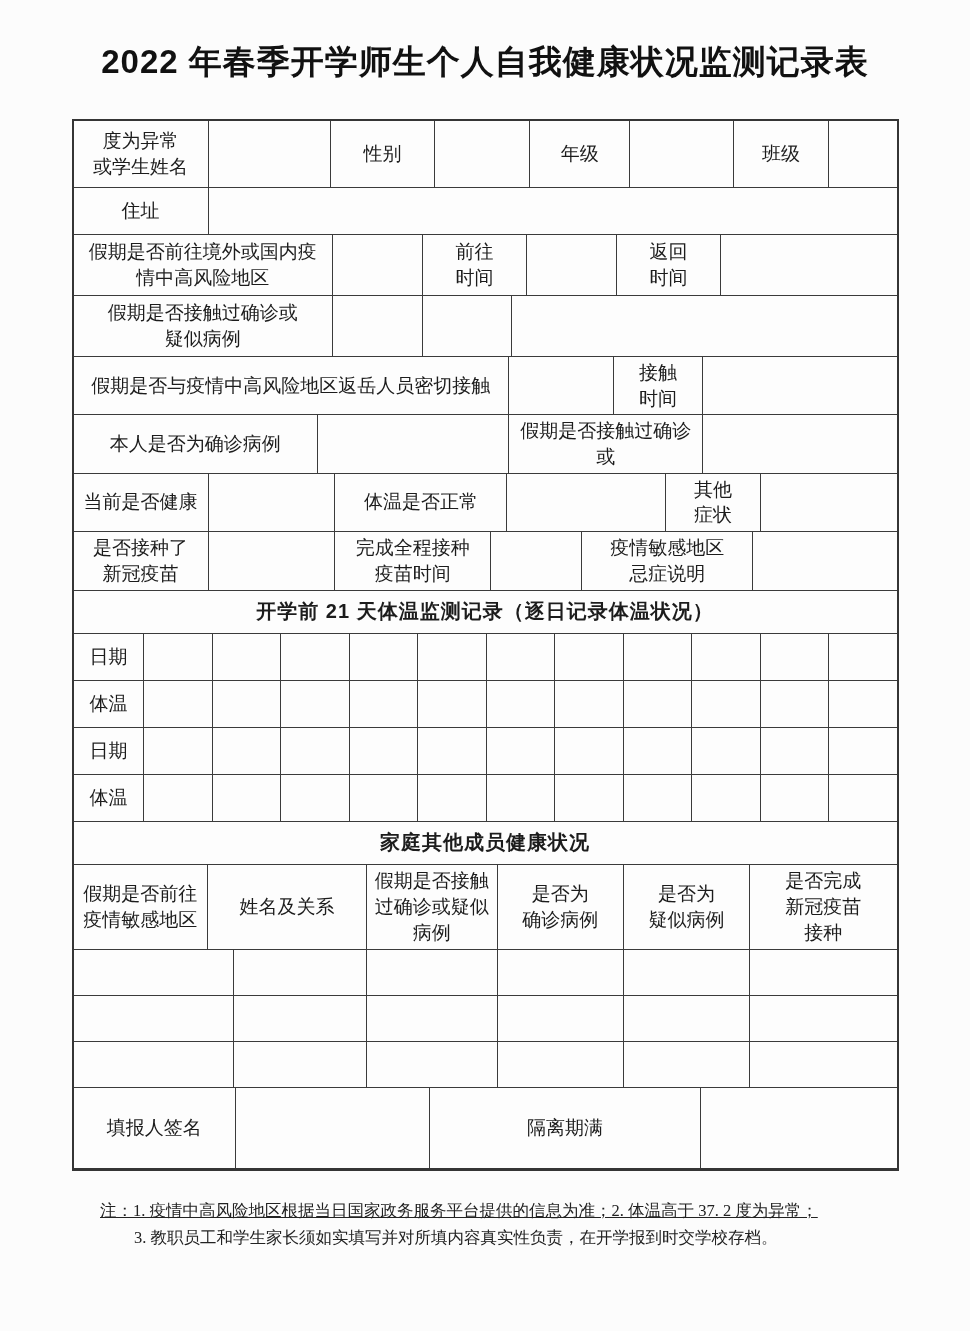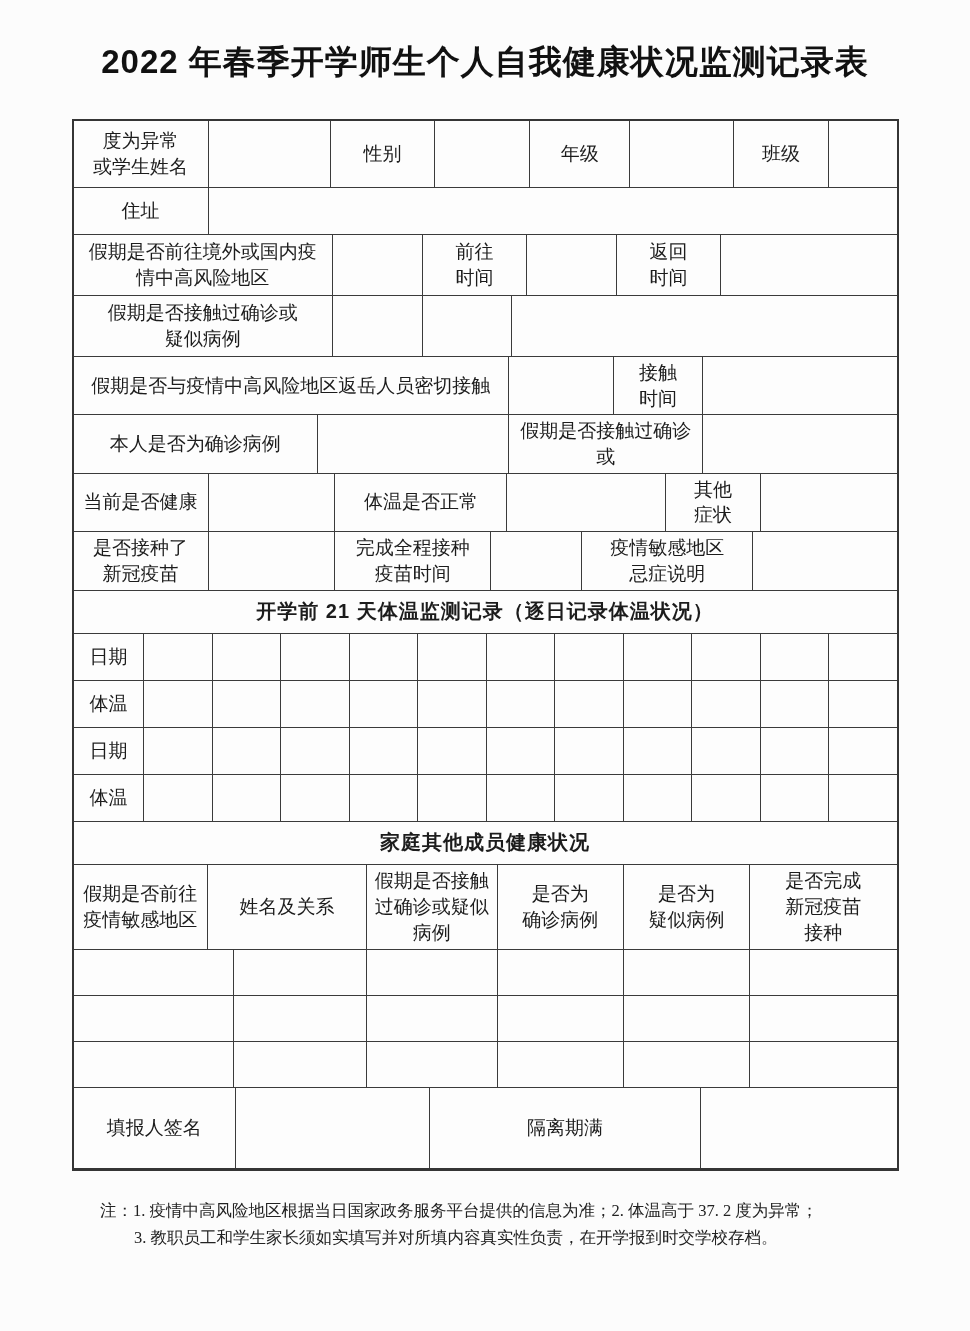--- a/index.html
+++ b/index.html
@@ -61,21 +61,21 @@
   .h52{min-height:52px}.h44{min-height:44px}.h54{min-height:54px}
   .h58{min-height:58px}.h42{min-height:42px}.h47{min-height:46px}
   .h84{min-height:84px}.h45{min-height:45px}.h80{min-height:80px}
   .notes{
     width:830px;
     margin:26px auto 0 auto;
     font-size:16.5px;
     line-height:1.65;
     color:#222;
   }
-  .notes .n1{padding-left:30px;}
+  .notes .n1{padding-left:30px;text-decoration:underline;}
   .notes .n2{padding-left:64px;}
 </style>
 </head>
 <body>
 
 <div class="sheet">
   <h1 class="title">2022 年春季开学师生个人自我健康状况监测记录表</h1>
 
   <div class="table">
 

